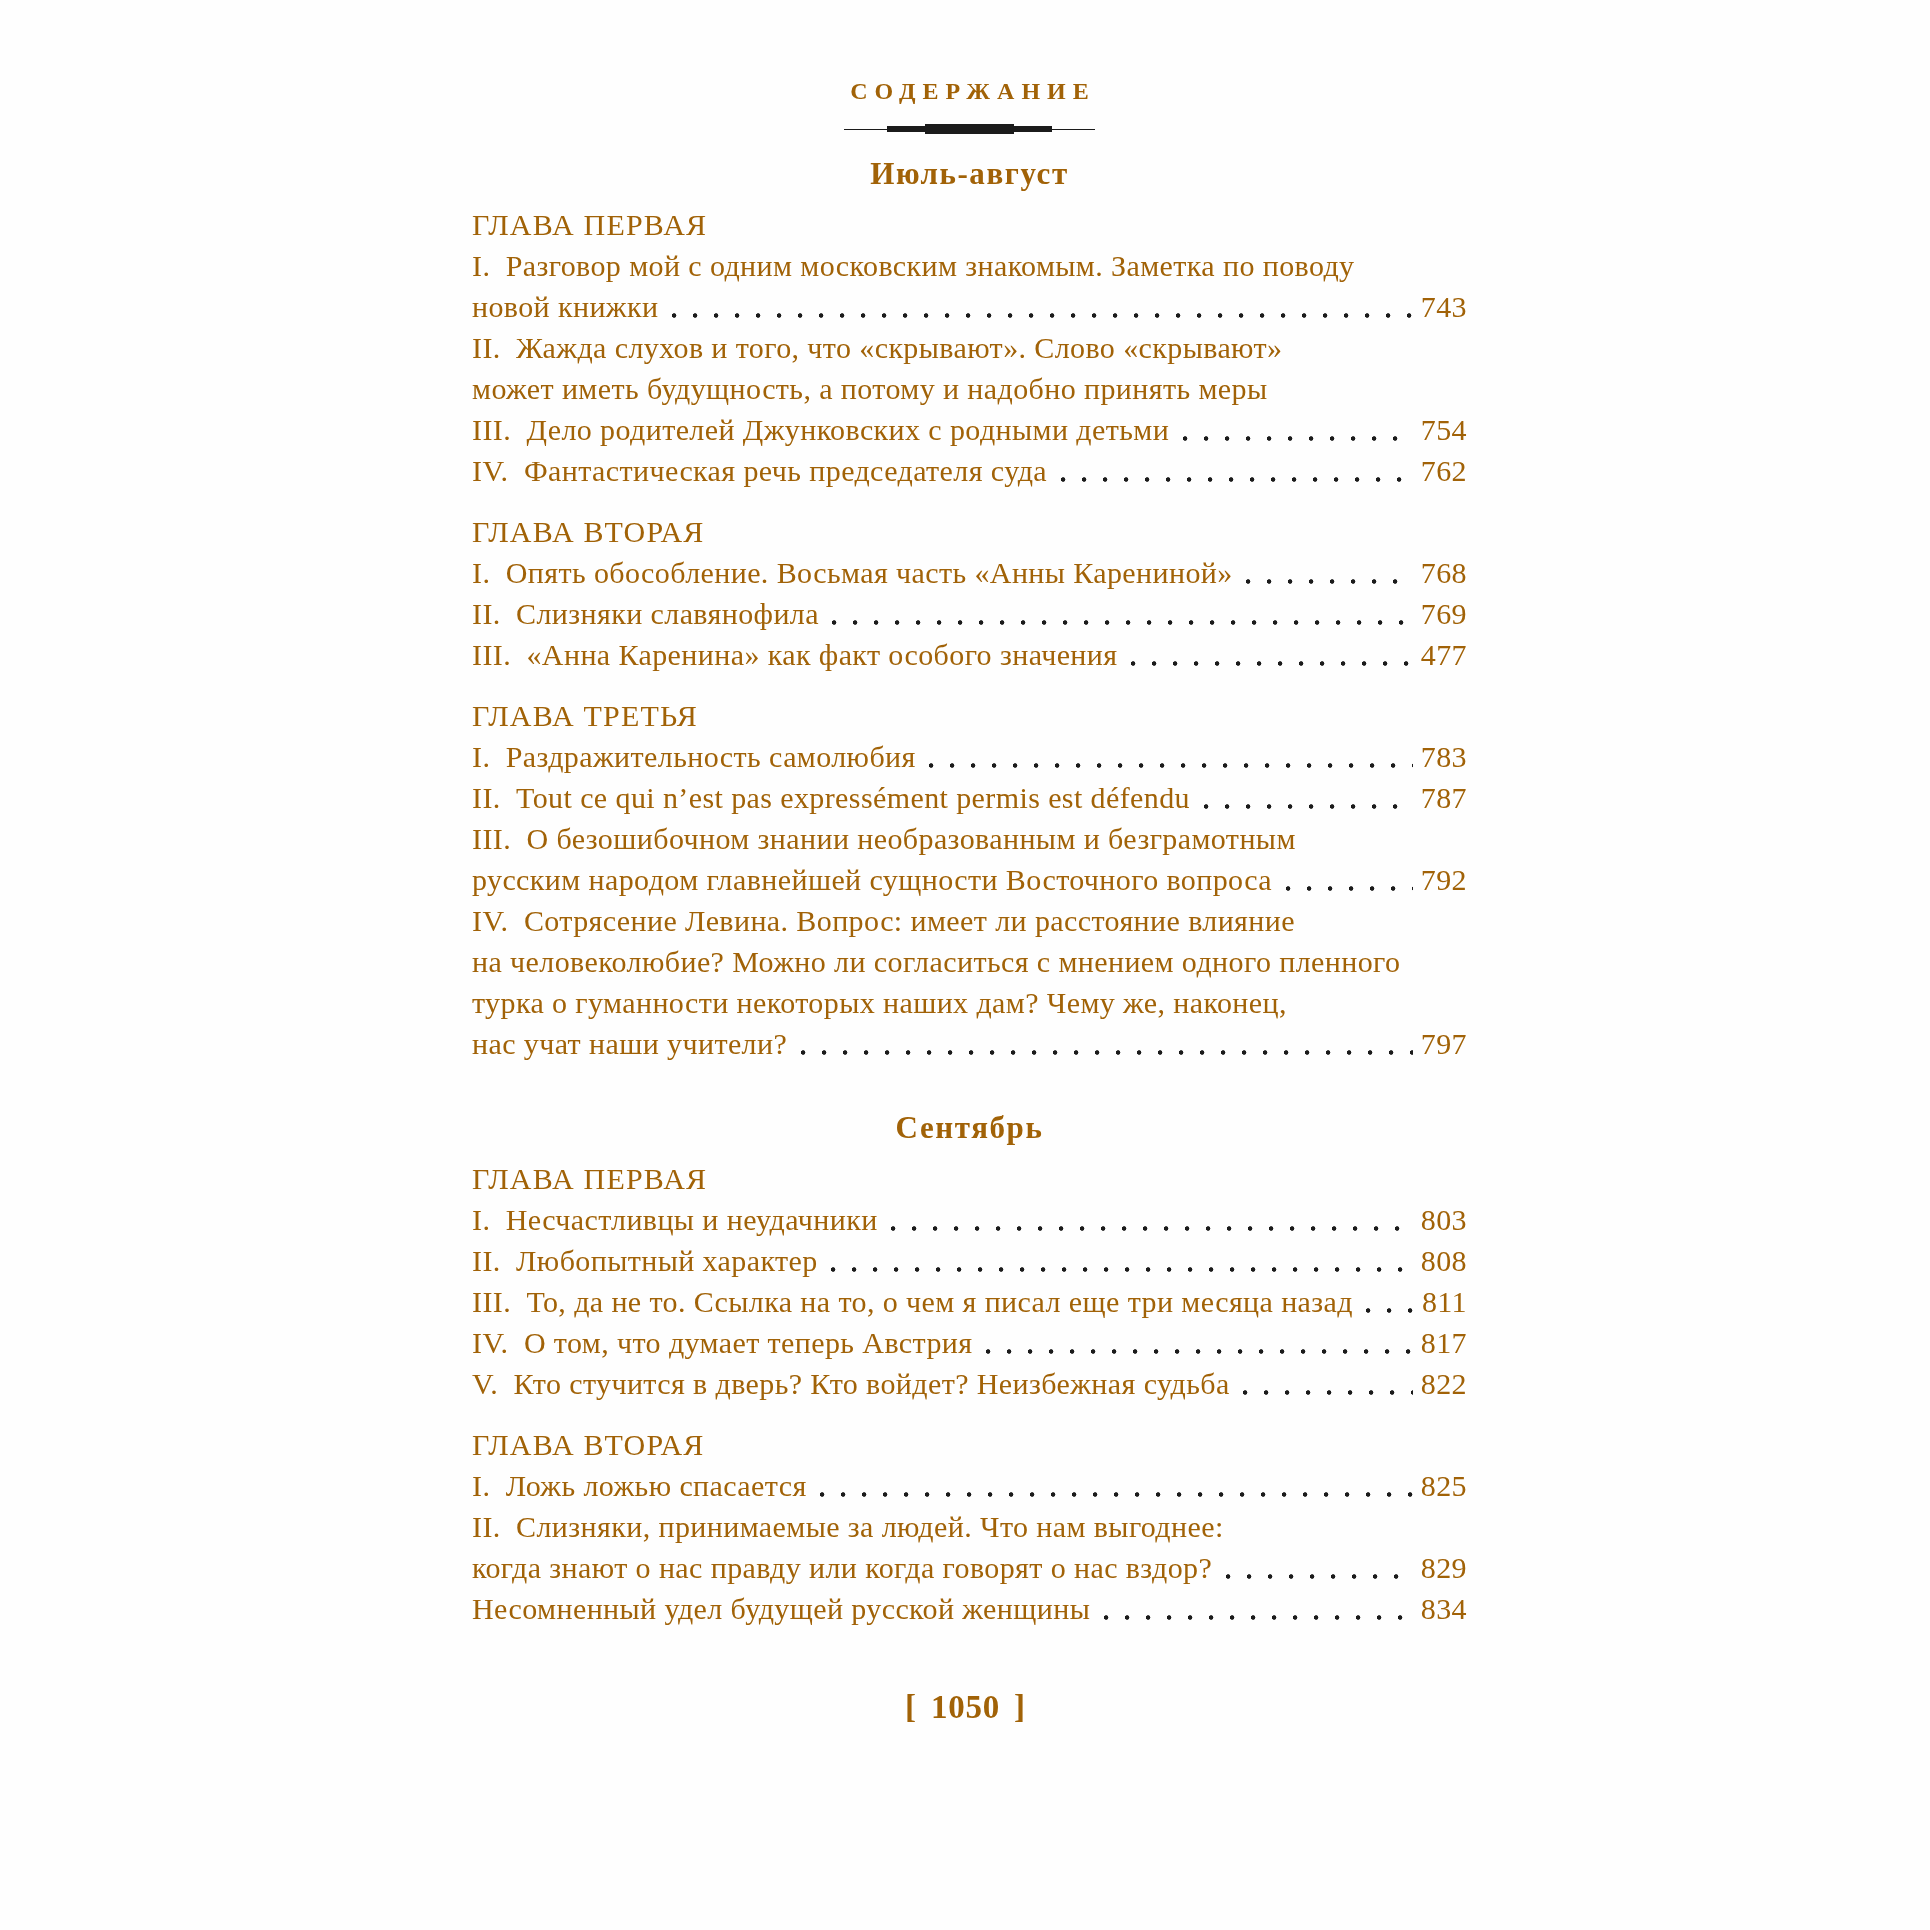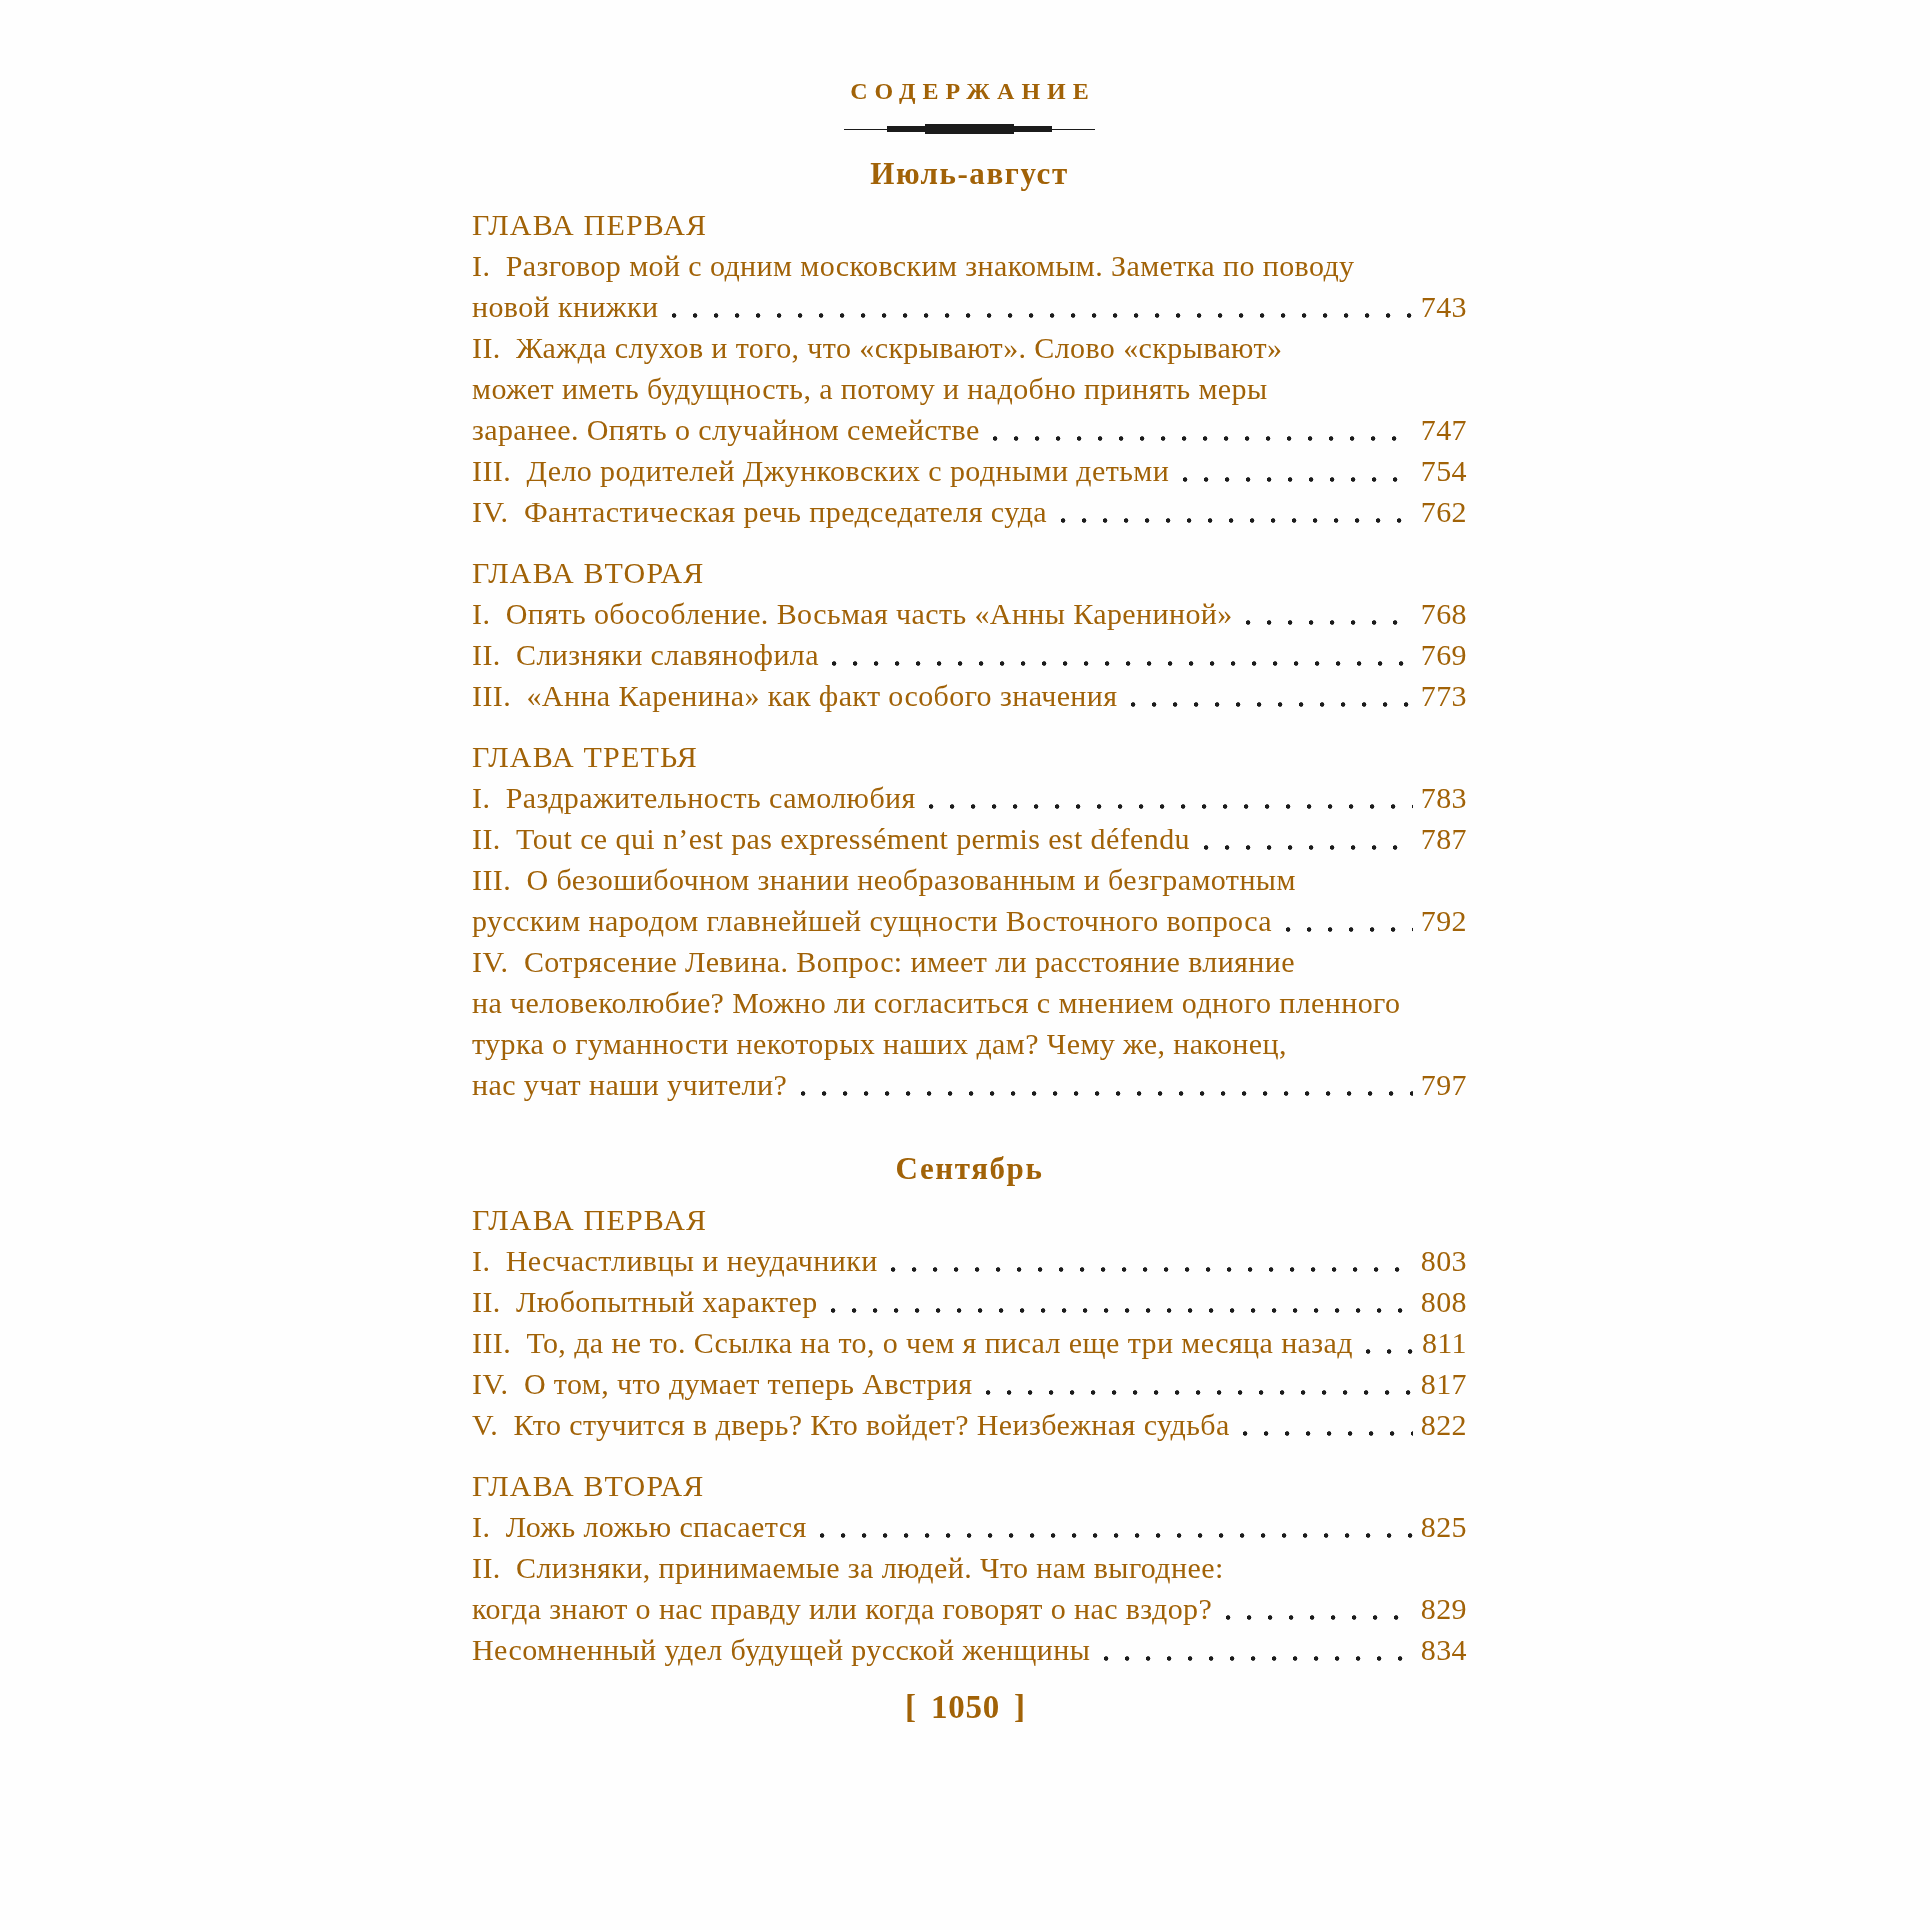--- a/index.html
+++ b/index.html
@@ -64,39 +64,38 @@
         <h2 class="month-heading">Июль-август</h2>
         <div class="chapter">
           <h3 class="chapter-title">ГЛАВА ПЕРВАЯ</h3>
           <div class="entry">
             <div class="line"><span class="txt">I. Разговор мой с одним московским знакомым. Заметка по поводу</span></div>
             <div class="line"><span class="txt">новой книжки</span><span class="leader"></span><span class="pagenum">743</span></div>
           </div>
           <div class="entry">
             <div class="line"><span class="txt">II. Жажда слухов и того, что «скрывают». Слово «скрывают»</span></div>
             <div class="line"><span class="txt">может иметь будущность, а потому и надобно принять меры</span></div>
-            <div class="line"><span class="txt">заранее. Опять о случайном семействе</span><span class="leader"></span><span class="pagenum">747</span></div>
           </div>
           <div class="entry">
             <div class="line"><span class="txt">III. Дело родителей Джунковских с родными детьми</span><span class="leader"></span><span class="pagenum">754</span></div>
           </div>
           <div class="entry">
             <div class="line"><span class="txt">IV. Фантастическая речь председателя суда</span><span class="leader"></span><span class="pagenum">762</span></div>
           </div>
         </div>
         <div class="chapter">
           <h3 class="chapter-title">ГЛАВА ВТОРАЯ</h3>
           <div class="entry">
             <div class="line"><span class="txt">I. Опять обособление. Восьмая часть «Анны Карениной»</span><span class="leader"></span><span class="pagenum">768</span></div>
           </div>
           <div class="entry">
             <div class="line"><span class="txt">II. Слизняки славянофила</span><span class="leader"></span><span class="pagenum">769</span></div>
           </div>
           <div class="entry">
-            <div class="line"><span class="txt">III. «Анна Каренина» как факт особого значения</span><span class="leader"></span><span class="pagenum">773</span></div>
+            <div class="line"><span class="txt">III. «Анна Каренина» как факт особого значения</span><span class="leader"></span><span class="pagenum">477</span></div>
           </div>
         </div>
         <div class="chapter">
           <h3 class="chapter-title">ГЛАВА ТРЕТЬЯ</h3>
           <div class="entry">
             <div class="line"><span class="txt">I. Раздражительность самолюбия</span><span class="leader"></span><span class="pagenum">783</span></div>
           </div>
           <div class="entry">
             <div class="line"><span class="txt">II. Tout ce qui n’est pas expressément permis est défendu</span><span class="leader"></span><span class="pagenum">787</span></div>
           </div>

